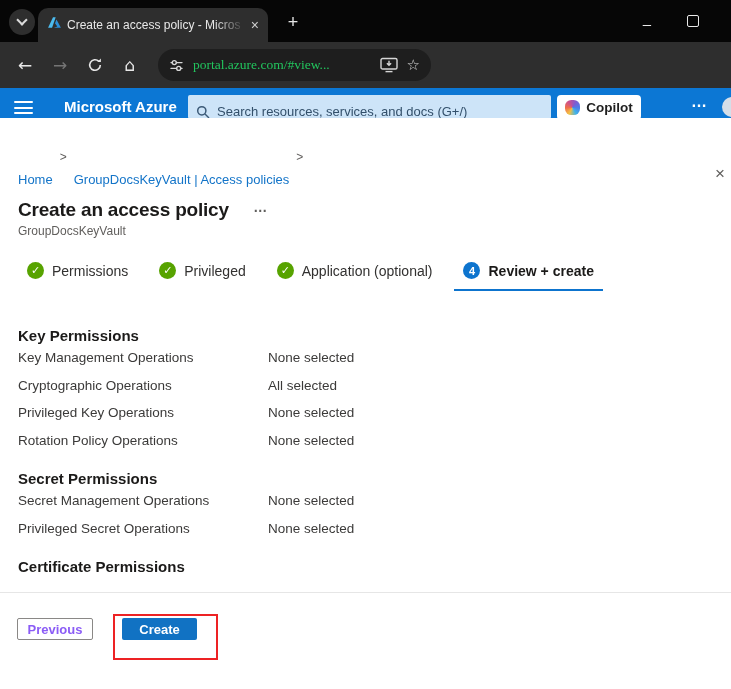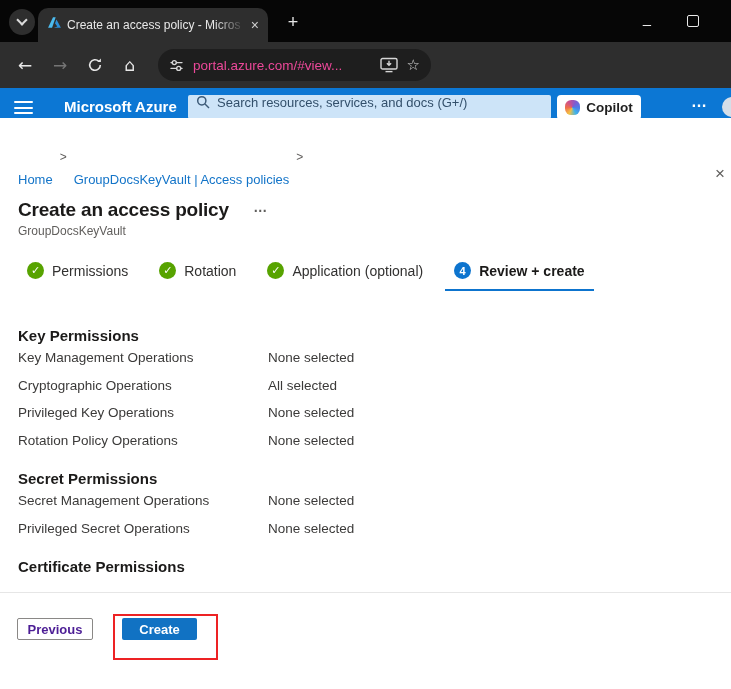--- a/index.html
+++ b/index.html
@@ -24,29 +24,29 @@
   .win-max { position:absolute; left:687px; top:15px; width:12px; height:12px;
     border:1.5px solid #e8e8e8; border-radius:2px; cursor:pointer; }
 
   
   .toolbar { position:relative; height:46px; background:#2e2e2e; display:flex; align-items:center; padding-left:13px; }
   .nav-btn { width:24px; height:24px; margin-right:11px; display:flex; align-items:center; justify-content:center;
     color:#e8e8e8; font-size:17px; cursor:pointer; font-family:"DejaVu Sans", sans-serif; }
   .nav-btn.disabled { color:#757575; }
   .omnibox { margin-left:5px; width:273px; height:32px; background:#1e1e1e; border-radius:16px;
     display:flex; align-items:center; padding:0 11px; gap:9px; cursor:text; }
-  .url { flex:1; color:#ec4899; font-size:13.5px; white-space:nowrap; overflow:hidden; }
+  .url { flex:1; color:#22c55e; font-size:13.5px; white-space:nowrap; overflow:hidden;font-family:Liberation Serif, serif; }
 
   
   .azheader { position:relative; height:30px; background:#0c77d4; }
   .hamburger { position:absolute; left:14px; top:13px; width:19px; cursor:pointer; }
   .hamburger span { display:block; height:2px; background:#fff; margin-bottom:3.5px; border-radius:1px; }
   .brand { position:absolute; left:64px; top:10px; color:#fff; font-size:15px; font-weight:700; cursor:pointer; }
   .az-search { position:absolute; left:188px; top:7px; width:363px; height:24px; background:#cde4f8;
-    border-radius:2px; display:flex; align-items:flex-start; padding:0 8px; gap:7px; }
+    border-radius:2px; display:flex; align-items:flex-end; padding:0 8px; gap:7px; }
   .az-search input { flex:1; background:transparent; border:none; outline:none; font-size:13px;
     color:#33506b; font-family:"Liberation Sans", sans-serif; }
   .az-search input::placeholder { color:#33506b; opacity:1; }
   .copilot { position:absolute; left:557px; top:6.5px; width:84px; height:25px; background:#fff; border:none;
     border-radius:4px; display:flex; align-items:center; justify-content:center; gap:6px;
     font-size:13.5px; font-weight:700; color:#1f1f1f; cursor:pointer; font-family:"Liberation Sans", sans-serif; }
   .copilot-icon { width:15px; height:15px; border-radius:42%;
     background:conic-gradient(from 210deg,#f3c144,#ee6d4e,#c94f92,#7f5bd1,#4e7de8,#40b3e8,#f3c144); }
   .header-dots { position:absolute; left:691px; top:5px; color:#fff; font-size:16px; font-weight:700;
     letter-spacing:1px; cursor:pointer; }
@@ -79,21 +79,21 @@
   .section-h { margin:16px 0 0 18px; font-size:15px; font-weight:700; color:#1b1a19; }
   .section-h.first { margin-top:36px; }
   .rows { }
   .row { display:flex; align-items:center; height:27.5px; padding-left:18px; font-size:13.5px; color:#3b3a39; }
   .row .lbl { width:250px; }
 
   .divider { margin-top:17px; border-top:1px solid #e6e6e6; }
   .footer { margin:25px 0 0 17px; display:flex; }
   .btn { height:22px; font-size:13px; font-weight:700; border-radius:2px; cursor:pointer;
     font-family:"Liberation Sans", sans-serif; }
-  .btn-prev { width:76px; background:#fff; border:1px solid #8a8886; color:#4c1d95; }
+  .btn-prev { width:76px; background:#fff; border:1px solid #8a8886; color:#8b5cf6; }
   .btn-create { width:75px; margin-left:29px; background:#1172c3; border:none; color:#fff; }
   .red-annotation { position:absolute; left:113px; top:614px; width:105px; height:46px;
     border:2.5px solid #ed2224; pointer-events:none; }
 </style>
 </head>
 <body>
 
 <div class="screen">
 
   <div class="tabstrip">
@@ -188,21 +188,21 @@
     <span class="blade-close">×</span>
     <div class="subtitle">GroupDocsKeyVault</div>
 
     <div class="tabs">
       <div class="tabitem">
         <span class="status-circle">✓</span>
         <span>Permissions</span>
       </div>
       <div class="tabitem">
         <span class="status-circle">✓</span>
-        <span>Rotation</span>
+        <span>Privileged</span>
       </div>
       <div class="tabitem">
         <span class="status-circle">✓</span>
         <span>Application (optional)</span>
       </div>
       <div class="tabitem active">
         <span class="step-badge">4</span>
         <span>Review + create</span>
       </div>
     </div>

